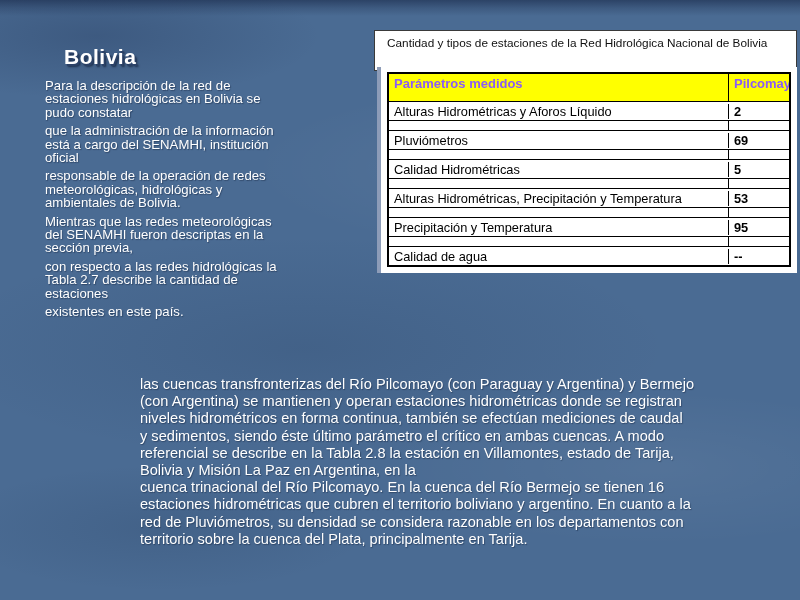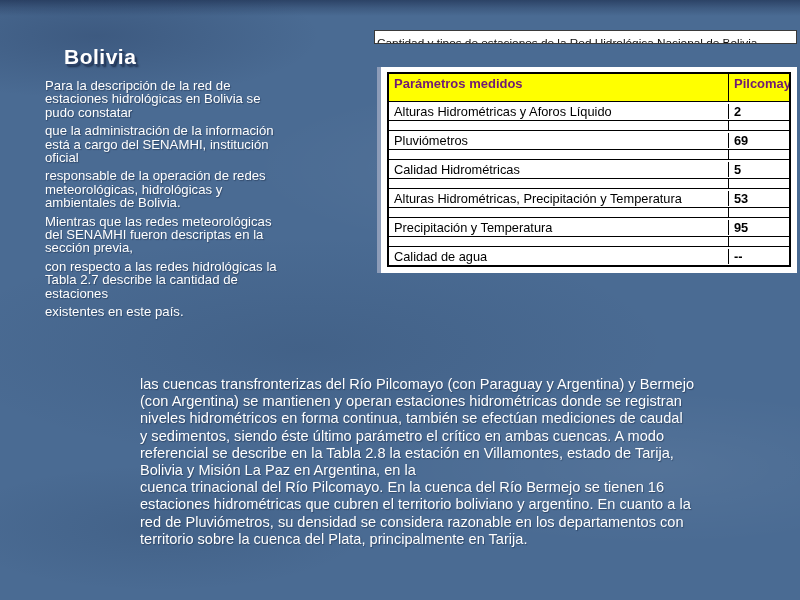--- a/index.html
+++ b/index.html
@@ -23,39 +23,39 @@
     font-size:21px;font-weight:bold;color:#ffffff;letter-spacing:0.5px;
     text-shadow:1.5px 1.5px 0 #2b4166, 2.5px 2.5px 2px rgba(18,32,58,0.75);
   }
   .left-text{
     position:absolute;left:45px;top:79px;width:330px;color:#ffffff;
     font-size:13.2px;line-height:13.4px;
     text-shadow:0.8px 0.8px 1px rgba(25,42,70,0.55);
   }
   .left-text p{margin:0 0 5px 0;white-space:pre-line;}
   .caption{
-    position:absolute;left:374px;top:30px;width:423px;height:14px;
+    position:absolute;left:374px;top:30px;width:423px;height:41px;
     box-sizing:border-box;background:#ffffff;border:1px solid #3a3a3a;
-    font-size:11.8px;line-height:25px;color:#101010;padding-left:2px;
+    font-size:11.8px;line-height:25px;color:#101010;padding-left:12px;
     white-space:nowrap;overflow:hidden;
   }
   .table-frame{
     position:absolute;left:377px;top:67px;width:420px;height:206px;
     box-sizing:border-box;background:#ffffff;
     border-left:4px solid #8d9cb8;
     padding:5px 6px;
   }
   .tbl{border:2px solid #000000;box-sizing:border-box;}
   .tr{display:flex;}
   .tr + .tr{border-top:1px solid #000000;}
   .td{box-sizing:border-box;padding-left:5px;overflow:hidden;white-space:nowrap;}
   .td.param{flex:1;border-right:1px solid #000000;}
   .td.val{width:60px;}
   .tr.head{height:27px;background:#ffff00;}
-  .tr.head .td{font-size:13px;font-weight:bold;color:#701a75;padding-top:2px;}
+  .tr.head .td{font-size:13px;font-weight:bold;color:#8b5cf6;padding-top:2px;}
   .tr.row{height:18px;align-items:center;}
   .tr.row .td{font-size:12.8px;color:#000000;}
   .tr.row .td.val{font-weight:bold;}
   .tr.spacer{height:9px;}
   .bottom-text{
     position:absolute;left:140px;top:376px;width:660px;color:#ffffff;
     font-size:14.6px;line-height:17.2px;white-space:pre-line;
     text-shadow:0.8px 0.8px 1px rgba(25,42,70,0.55);
   }
 </style>

